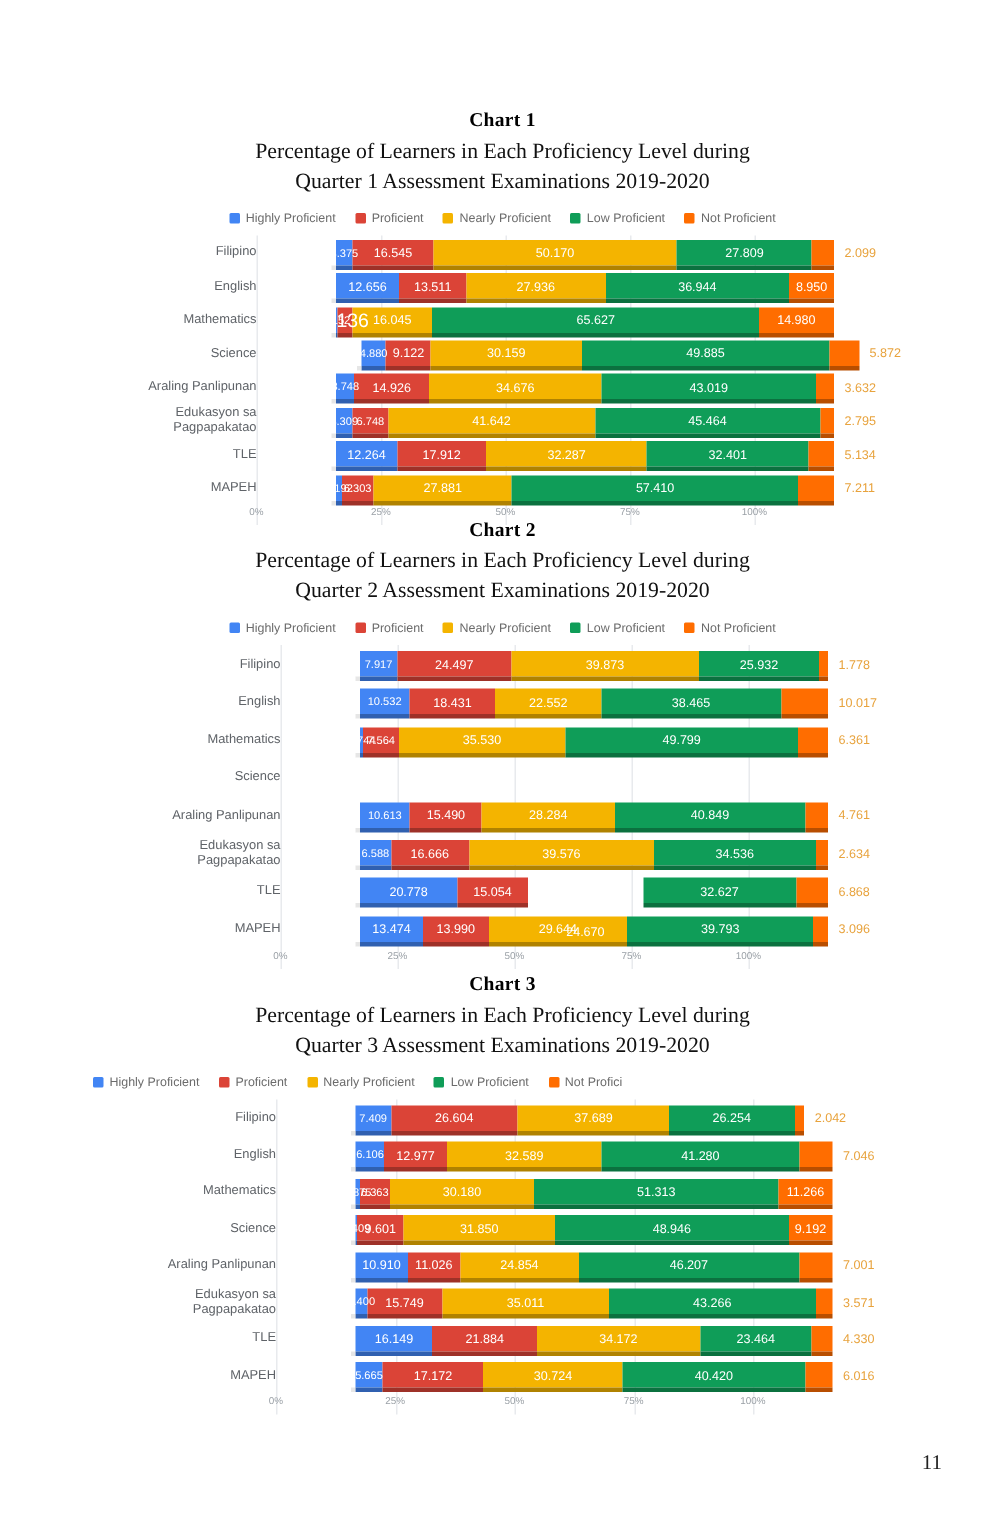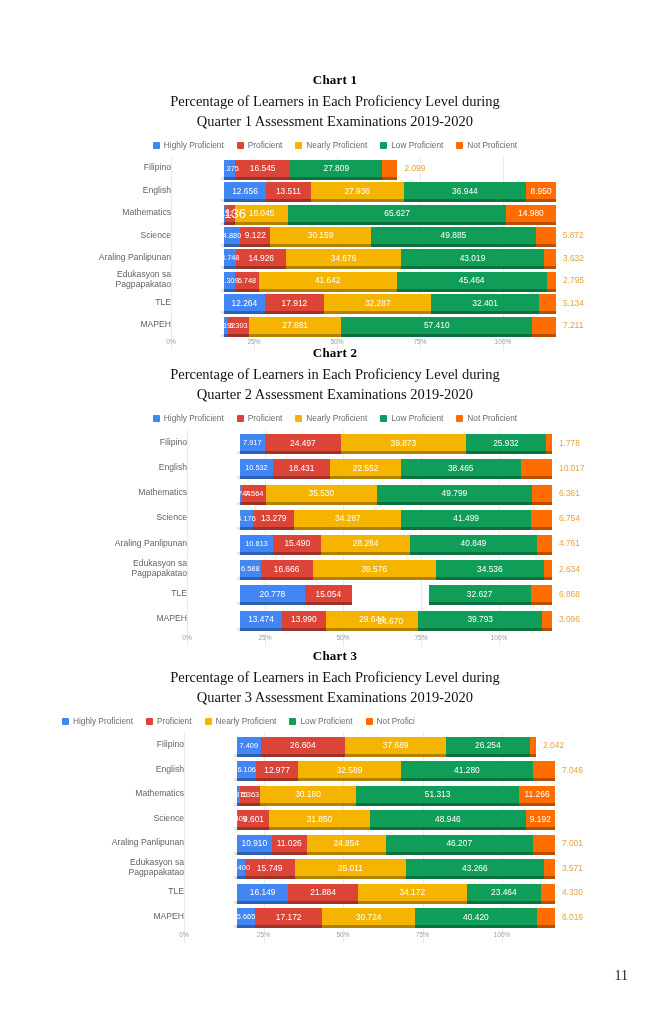--- a/index.html
+++ b/index.html
@@ -131,20 +131,23 @@
           <div class="row" style="height: 22.4px;">
             <div class="row-label" style="width: 74px;">Filipino</div>
             <div class="bar-area" style="width: 332px;">
               <div class="bar" style="width: 332px;">
                 <div class="seg shadow-edge" style="background: rgb(66, 133, 244); width: 11.205px;">
                   <span class="v" style="font-size: 7.4px;">3.375</span>
                 </div>
                 <div class="seg shadow-edge" style="background: rgb(219, 68, 55); width: 54.9294px;">
                   <span class="v">16.545</span>
                 </div>
+                <div class="seg shadow-edge" style="background: rgb(244, 180, 0); width: 166.564px;">
+                  <span class="v">50.170</span>
+                </div>
                 <div class="seg shadow-edge" style="background: rgb(15, 157, 88); width: 92.3259px;">
                   <span class="v">27.809</span>
                 </div>
                 <div class="seg shadow-edge" style="background: rgb(255, 109, 0); width: 15px;">
                   <span class="outside-val" style="color: rgb(232, 163, 61);">2.099</span>
                 </div>
               </div>
             </div>
           </div>
           <div class="row" style="height: 22.4px;">
@@ -187,21 +190,21 @@
                 </div>
                 <div class="seg shadow-edge" style="background: rgb(255, 109, 0); width: 49.7336px;">
                   <span class="v">14.980</span>
                 </div>
               </div>
             </div>
           </div>
           <div class="row" style="height: 22.4px;">
             <div class="row-label" style="width: 74px;">Science</div>
             <div class="bar-area" style="width: 332px;">
-              <div class="bar" style="width: 383px;">
+              <div class="bar" style="width: 383px; margin-left: 17px;">
                 <div class="seg shadow-edge" style="background: rgb(66, 133, 244); width: 16.2016px;">
                   <span class="v" style="font-size: 7.4px;">4.880</span>
                 </div>
                 <div class="seg shadow-edge" style="background: rgb(219, 68, 55); width: 30.285px;">
                   <span class="v">9.122</span>
                 </div>
                 <div class="seg shadow-edge" style="background: rgb(244, 180, 0); width: 100.128px;">
                   <span class="v">30.159</span>
                 </div>
                 <div class="seg shadow-edge" style="background: rgb(15, 157, 88); width: 165.618px;">
@@ -410,39 +413,20 @@
                   <span class="v">49.799</span>
                 </div>
                 <div class="seg shadow-edge" style="background: rgb(255, 109, 0); width: 19.8463px;">
                   <span class="outside-val" style="color: rgb(232, 163, 61);">6.361</span>
                 </div>
               </div>
             </div>
           </div>
           <div class="row" style="height: 25.2px;">
             <div class="row-label" style="width: 86px;">Science</div>
-            <div class="bar-area" style="width: 312px;">
-              <div class="bar" style="width: 312px;">
-                <div class="seg shadow-edge" style="background: rgb(66, 133, 244); width: 13.0291px;">
-                  <span class="v" style="font-size: 7.4px;">4.176</span>
-                </div>
-                <div class="seg shadow-edge" style="background: rgb(219, 68, 55); width: 41.4305px;">
-                  <span class="v">13.279</span>
-                </div>
-                <div class="seg shadow-edge" style="background: rgb(244, 180, 0); width: 106.975px;">
-                  <span class="v">34.287</span>
-                </div>
-                <div class="seg shadow-edge" style="background: rgb(15, 157, 88); width: 129.477px;">
-                  <span class="v">41.499</span>
-                </div>
-                <div class="seg shadow-edge" style="background: rgb(255, 109, 0); width: 21.0725px;">
-                  <span class="outside-val" style="color: rgb(232, 163, 61);">6.754</span>
-                </div>
-              </div>
-            </div>
           </div>
           <div class="row" style="height: 25.2px;">
             <div class="row-label" style="width: 86px;">Araling Panlipunan</div>
             <div class="bar-area" style="width: 312px;">
               <div class="bar" style="width: 312px;">
                 <div class="seg shadow-edge" style="background: rgb(66, 133, 244); width: 33.1126px;">
                   <span class="v" style="font-size: 7.4px;">10.613</span>
                 </div>
                 <div class="seg shadow-edge" style="background: rgb(219, 68, 55); width: 48.3288px;">
                   <span class="v">15.490</span>

